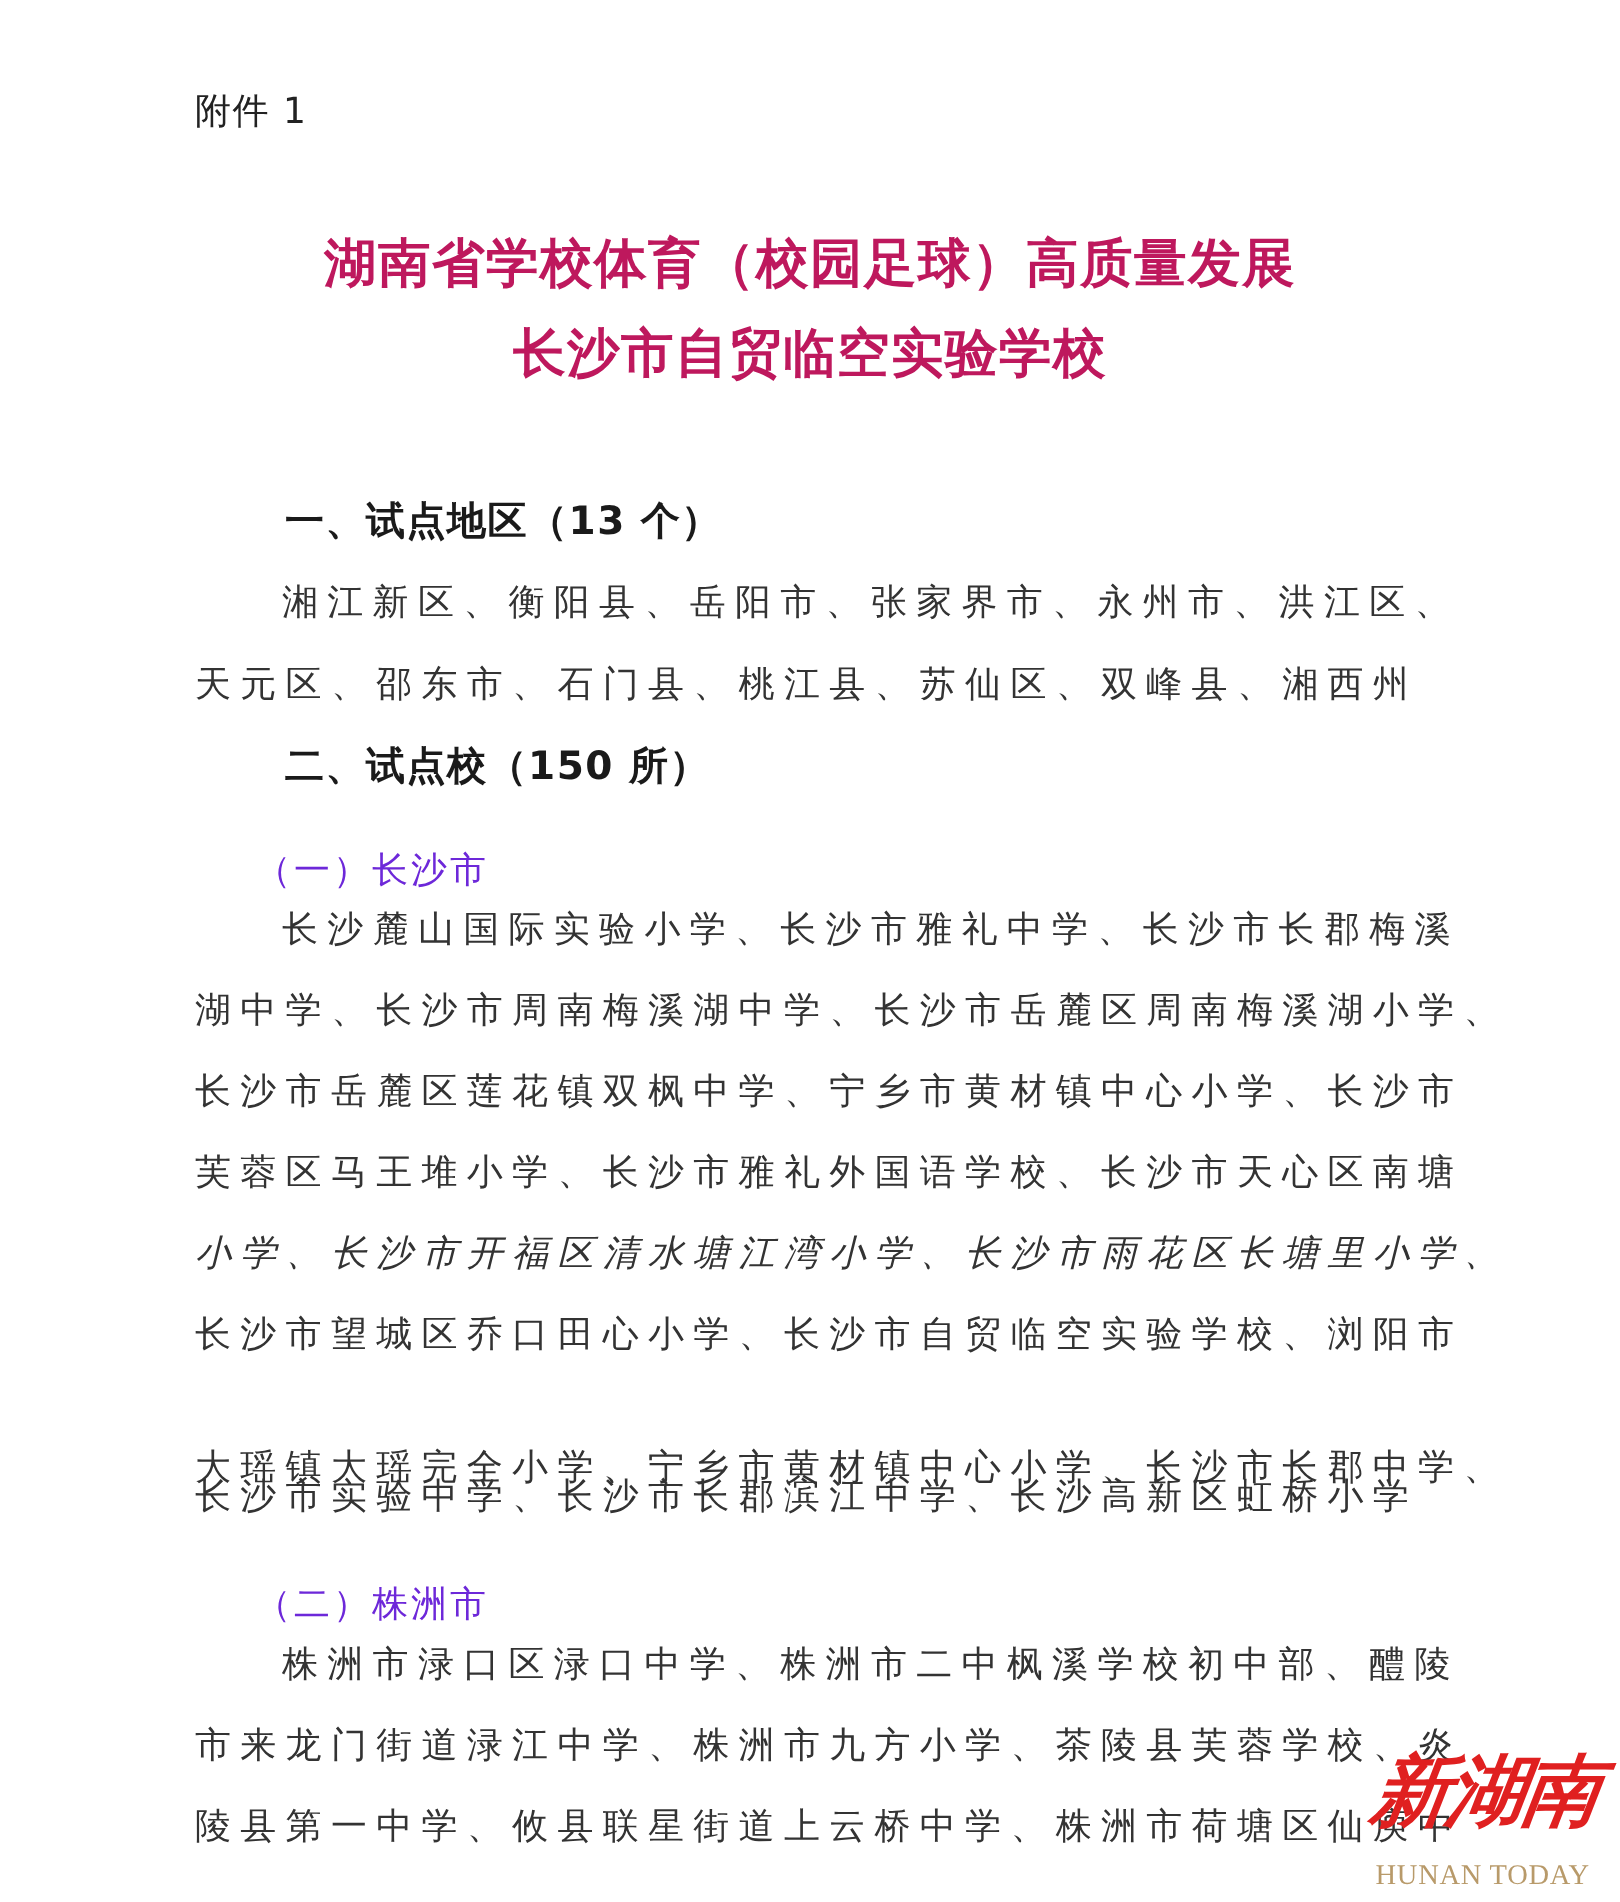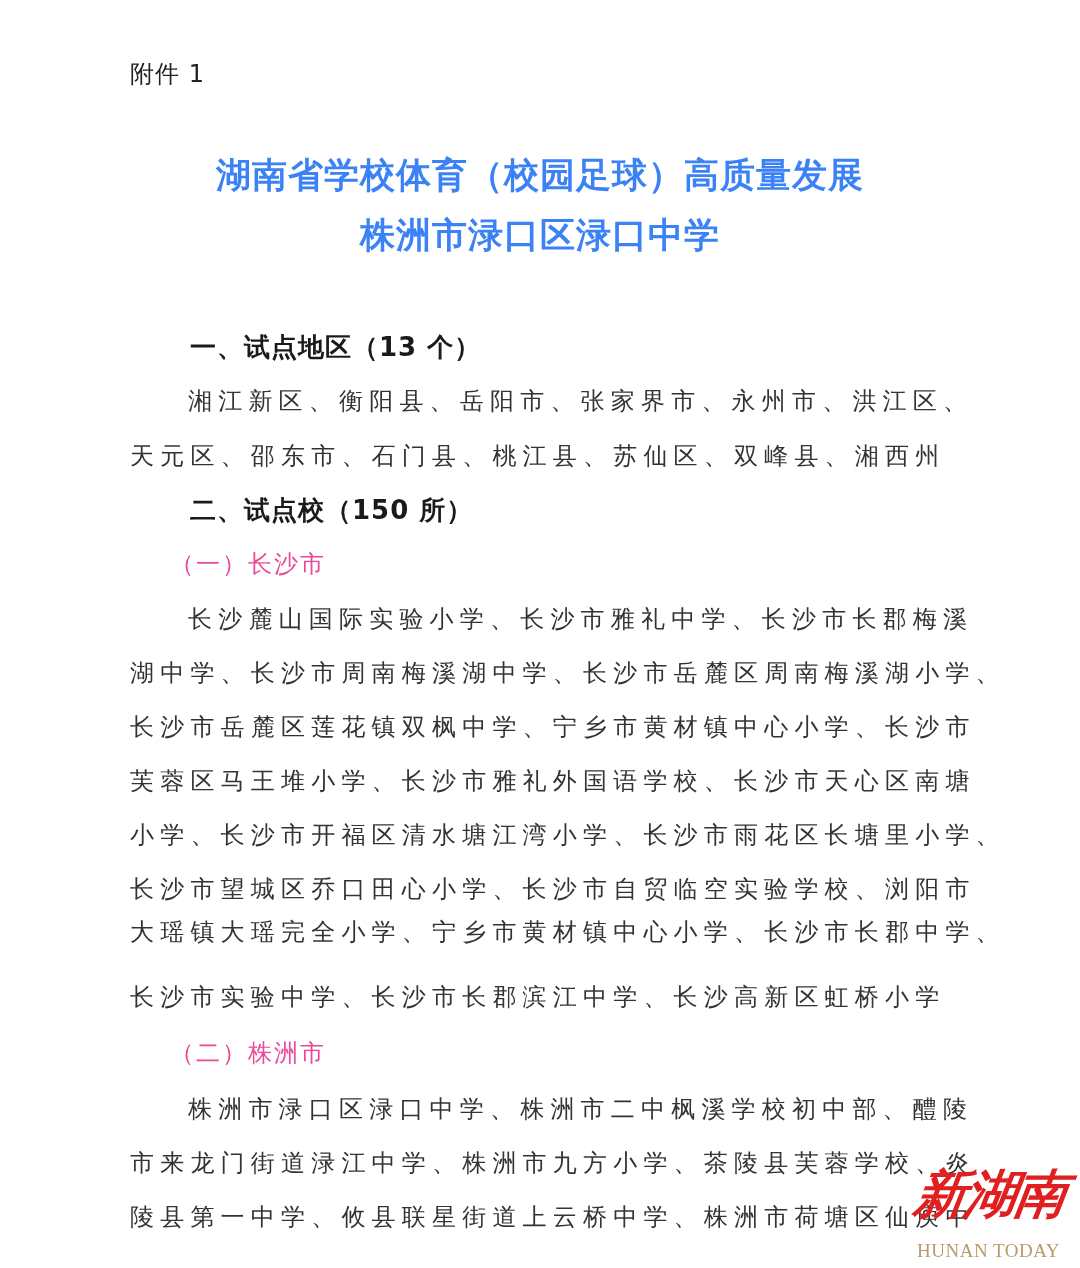--- a/index.html
+++ b/index.html
@@ -24,42 +24,43 @@
     letter-spacing: 1px;
     font-family: "DejaVu Sans", "Liberation Sans", sans-serif;
   }
   .title {
     position: absolute;
     left: 0;
     width: 1080px;
     text-align: center;
     font-size: 35px;
     font-weight: bold;
-    color: #3b82f6;
+    color: #be185d;
     font-family: "DejaVu Serif", "Liberation Serif", serif;
     letter-spacing: 1px;
   }
   .title.l1 { top: 152px; }
   .title.l2 { top: 212px; }
   .heading {
     position: absolute;
     left: 190px;
     font-size: 26px;
     font-weight: bold;
     color: #1a1a1a;
     font-family: "DejaVu Sans", "Liberation Sans", sans-serif;
     letter-spacing: 1px;
   }
   .sub {
     position: absolute;
     left: 170px;
     font-size: 24px;
-    color: #ec4899;
+    color: #6d28d9;
     font-family: "DejaVu Sans", "Liberation Sans", sans-serif;
     letter-spacing: 2px;
+    margin-top: 16px;
   }
   .line {
     position: absolute;
     left: 130px;
     width: 820px;
     font-size: 24px;
     color: #333;
     letter-spacing: 6.2px;
     white-space: nowrap;
     font-family: "DejaVu Sans", "Liberation Sans", sans-serif;
@@ -95,36 +96,36 @@
     white-space: nowrap;
   }
 </style>
 </head>
 <body>
 
 <div>
   <div class="attach">附件 1</div>
 
   <div class="title l1">湖南省学校体育（校园足球）高质量发展</div>
-  <div class="title l2">株洲市渌口区渌口中学</div>
+  <div class="title l2">长沙市自贸临空实验学校</div>
 
   <div class="heading" style="top:330px;text-align:center;">一、试点地区（13 个）</div>
   <div class="line indent" style="top:385px;">湘江新区、衡阳县、岳阳市、张家界市、永州市、洪江区、</div>
   <div class="line" style="top:440px;">天元区、邵东市、石门县、桃江县、苏仙区、双峰县、湘西州</div>
 
   <div class="heading" style="top:493px;">二、试点校（150 所）</div>
 
   <div class="sub" style="top:548px;">（一）长沙市</div>
   <div class="line indent" style="top:603px;">长沙麓山国际实验小学、长沙市雅礼中学、长沙市长郡梅溪</div>
   <div class="line" style="top:657px;">湖中学、长沙市周南梅溪湖中学、长沙市岳麓区周南梅溪湖小学、</div>
   <div class="line" style="top:711px;">长沙市岳麓区莲花镇双枫中学、宁乡市黄材镇中心小学、长沙市</div>
   <div class="line" style="top:765px;">芙蓉区马王堆小学、长沙市雅礼外国语学校、长沙市天心区南塘</div>
-  <div class="line" style="top:819px;">小学、长沙市开福区清水塘江湾小学、长沙市雨花区长塘里小学、</div>
+  <div class="line" style="top:819px;font-style:italic;">小学、长沙市开福区清水塘江湾小学、长沙市雨花区长塘里小学、</div>
   <div class="line" style="top:873px;font-family:Liberation Mono, monospace;">长沙市望城区乔口田心小学、长沙市自贸临空实验学校、浏阳市</div>
-  <div class="line" style="top:916px;">大瑶镇大瑶完全小学、宁乡市黄材镇中心小学、长沙市长郡中学、</div>
+  <div class="line" style="top:962px;">大瑶镇大瑶完全小学、宁乡市黄材镇中心小学、长沙市长郡中学、</div>
   <div class="line" style="top:981px;">长沙市实验中学、长沙市长郡滨江中学、长沙高新区虹桥小学</div>
 
   <div class="sub" style="top:1037px;">（二）株洲市</div>
   <div class="line indent" style="top:1093px;">株洲市渌口区渌口中学、株洲市二中枫溪学校初中部、醴陵</div>
   <div class="line" style="top:1147px;">市来龙门街道渌江中学、株洲市九方小学、茶陵县芙蓉学校、炎</div>
   <div class="line" style="top:1201px;">陵县第一中学、攸县联星街道上云桥中学、株洲市荷塘区仙庾中</div>
 </div>
 
 <div class="logo">
   <div class="logo-cn">新湖南</div>

